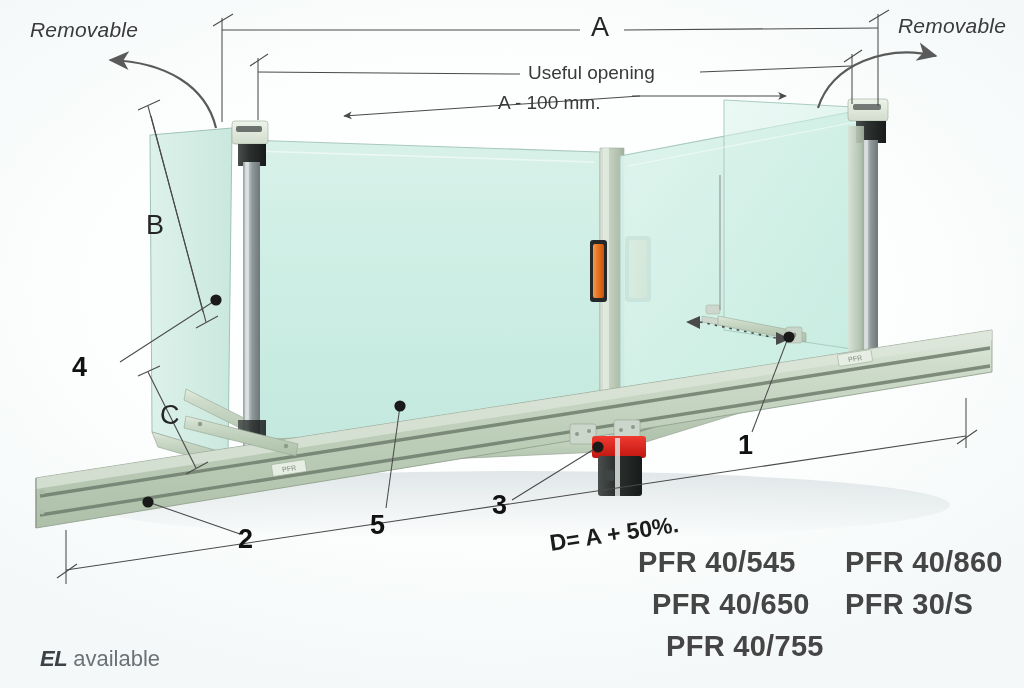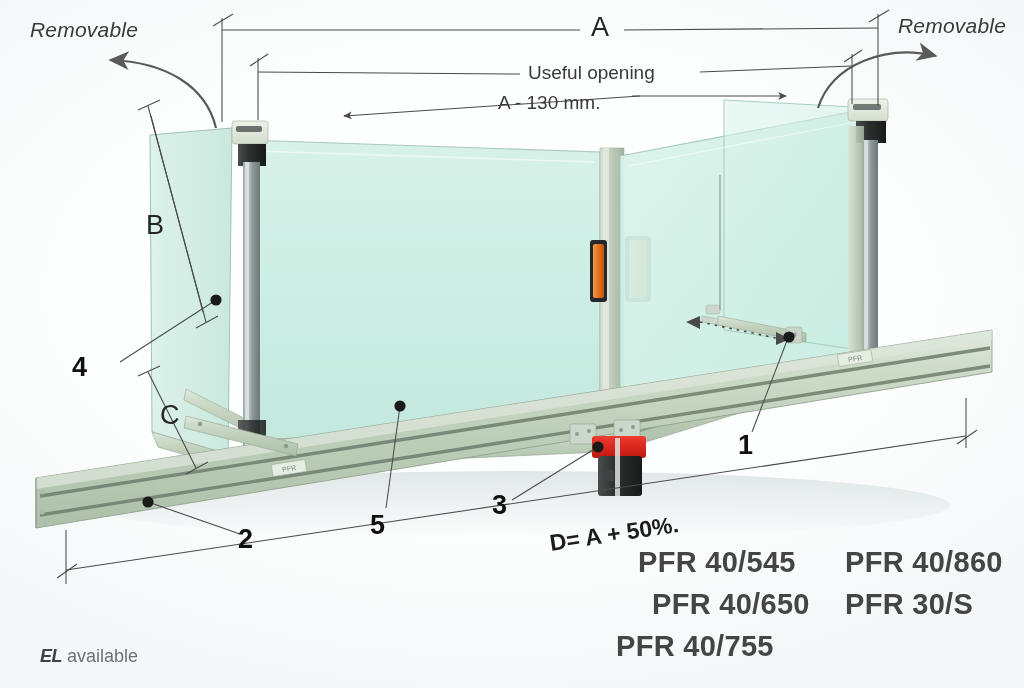--- a/index.html
+++ b/index.html
@@ -24,21 +24,21 @@
   .lbl-a130{font-size:19px;color:#3a3a3a;}
   .dim-letter{font-size:27px;font-weight:400;color:#252525;}
   .callout-num{font-size:27px;font-weight:700;color:#111;}
   .dfor{
     font-size:23px;font-weight:700;color:#1c1c1c;
     transform-origin:left bottom;
   }
   .code{
     font-size:29px;font-weight:700;color:#454545;letter-spacing:.3px;
   }
-  .el-wrap{font-size:18px;color:#6b7176;}
+  .el-wrap{font-size:22px;color:#6b7176;}
   .el-mark{font-weight:700;font-style:italic;color:#3d4246;letter-spacing:-.5px;}
 </style>
 </head>
 <body>
 
 <div id="stage">
 
   <svg id="svgroot" viewBox="0 0 1024 688">
     <defs>
 
@@ -295,41 +295,41 @@
   </svg>
 
   <div class="lbl lbl-removable" style="left:30px;top:18px;">Removable</div>
 
   <div class="lbl lbl-removable" style="left:898px;top:14px;">Removable</div>
 
   <div class="lbl dim-letter" style="left:591px;top:12px;">A</div>
 
   <div class="lbl lbl-useful" style="left:528px;top:62px;">Useful opening</div>
 
-  <div class="lbl lbl-a130" style="left:498px;top:92px;">A - 130 mm.</div>
+  <div class="lbl lbl-a130" style="left:498px;top:92px;">A - 100 mm.</div>
 
   <div class="lbl dim-letter" style="left:146px;top:210px;">B</div>
 
   <div class="lbl dim-letter" style="left:160px;top:400px;">C</div>
 
   <div class="lbl callout-num" style="left:72px;top:352px;">4</div>
 
   <div class="lbl callout-num" style="left:238px;top:524px;">2</div>
 
   <div class="lbl callout-num" style="left:370px;top:510px;">5</div>
 
   <div class="lbl callout-num" style="left:492px;top:490px;">3</div>
 
   <div class="lbl callout-num" style="left:738px;top:430px;">1</div>
 
   <div class="lbl dfor" style="left:552px;top:530px;transform:rotate(-8.5deg);">D= A + 50%.</div>
 
   <div class="lbl code" style="left:638px;top:546px;">PFR 40/545</div>
   <div class="lbl code" style="left:652px;top:588px;">PFR 40/650</div>
-  <div class="lbl code" style="left:616px;top:630px;text-align:center;">PFR 40/755</div>
+  <div class="lbl code" style="left:666px;top:630px;text-align:center;">PFR 40/755</div>
 
   <div class="lbl code" style="left:845px;top:546px;">PFR 40/860</div>
   <div class="lbl code" style="left:845px;top:588px;">PFR 30/S</div>
 
   <div class="lbl el-wrap" style="left:40px;top:646px;">
     <span class="el-mark">EL</span><span>&nbsp;</span><span>available</span>
   </div>
 
 </div>
 

